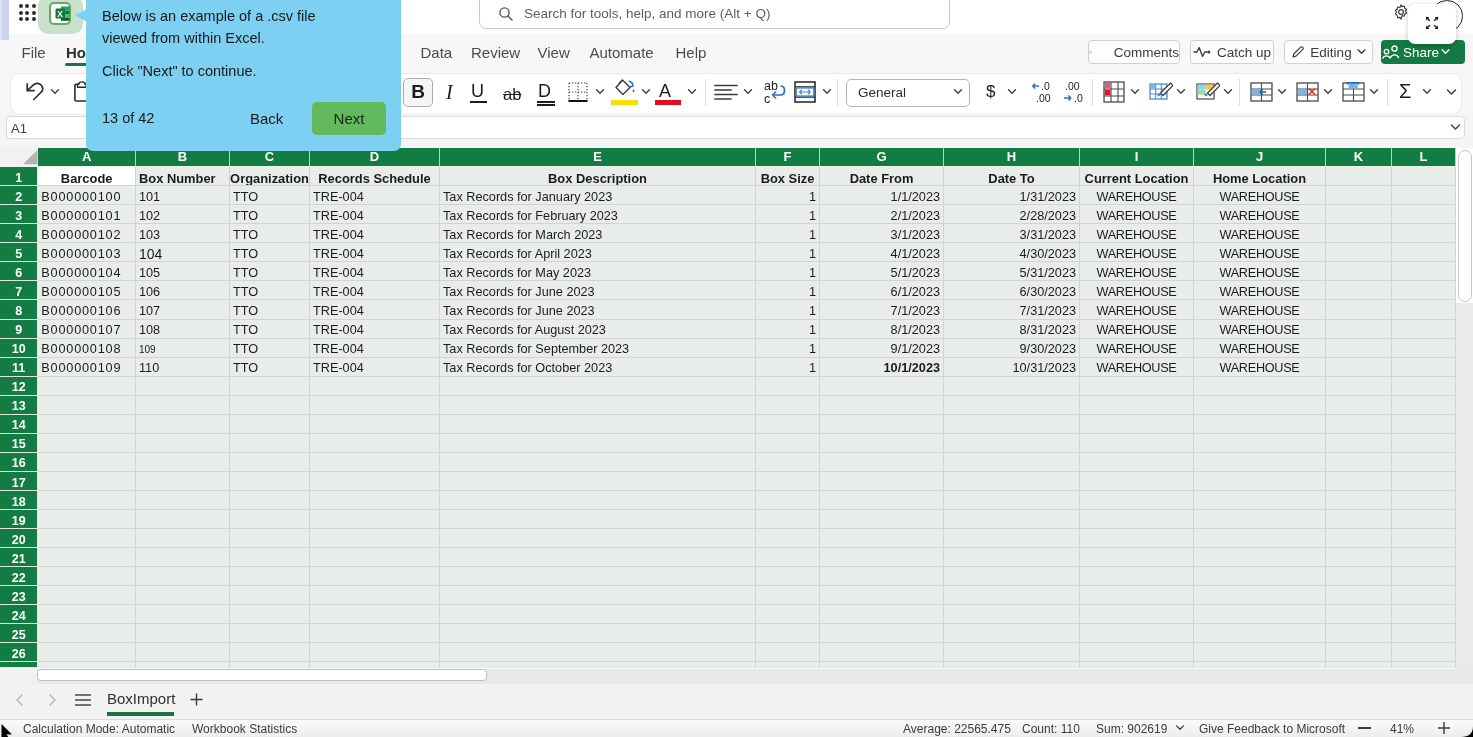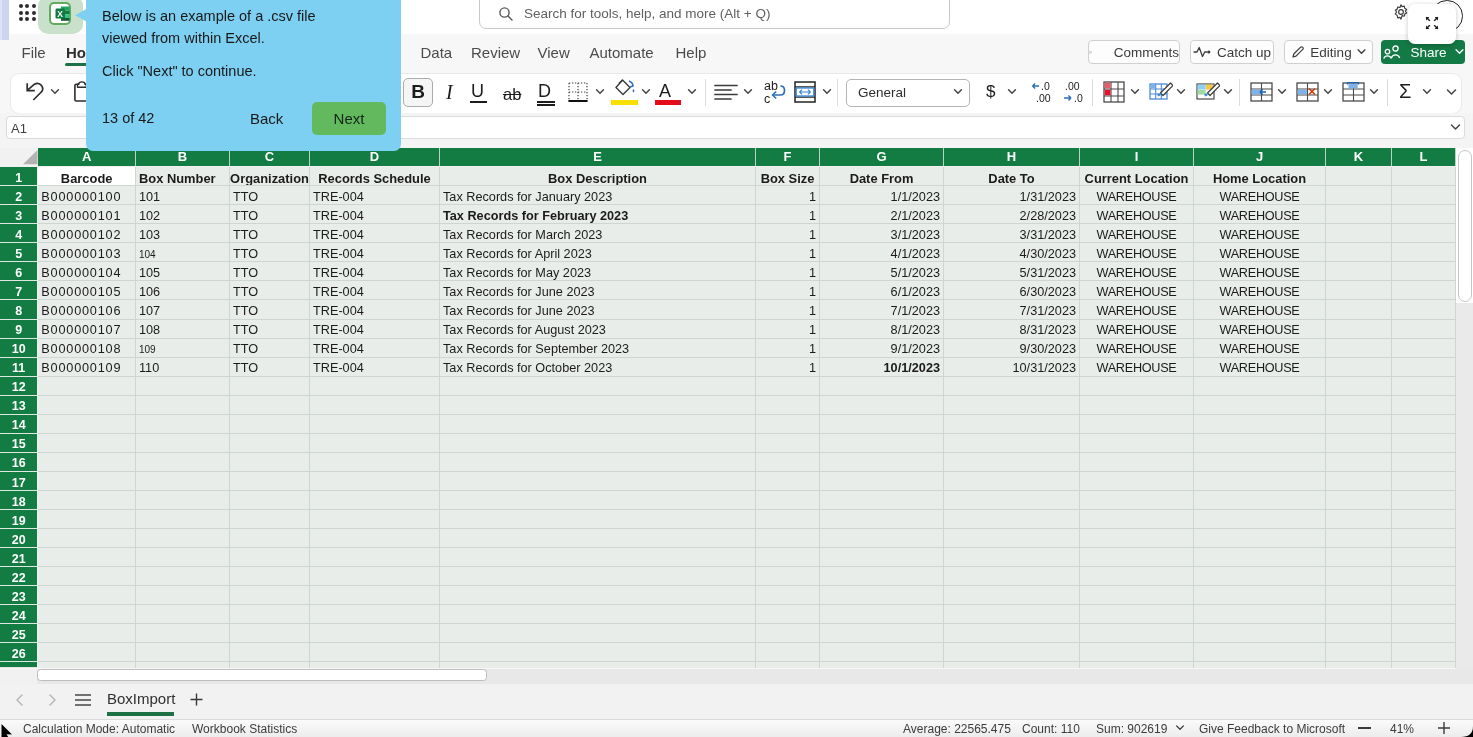--- a/index.html
+++ b/index.html
@@ -75,21 +75,21 @@
     </div>
     <div class="abs" style="left:1284px;top:40px;width:89px;height:24px;background:#fdfdfd;border:1px solid #d0d0d0;border-radius:4px;color:#3b3b3b;font-size:13.5px;display:flex;align-items:center;justify-content:center;gap:5px">
       <svg width="14" height="14" viewBox="0 0 14 14">
         <path d="M2 12 l.8-3 L9.6 2.2 a1.4 1.4 0 0 1 2 0 l.2.2 a1.4 1.4 0 0 1 0 2 L5 11.2 z" fill="none" stroke="#3b3b3b" stroke-width="1.2" stroke-linejoin="round"></path>
       </svg>
       <span>Editing</span>
       <svg width="9" height="6" viewBox="0 0 10 7">
         <path d="M1 1 L5 5 L9 1" fill="none" stroke="#3e3e3e" stroke-width="1.6" stroke-linecap="round" stroke-linejoin="round"></path>
       </svg>
     </div>
-    <div class="abs" style="left:1381px;top:40px;width:84px;height:24px;background:#147a45;border-radius:4px;color:#fff;font-size:13.5px;display:flex;align-items:center;justify-content:center;gap:8px">
+    <div class="abs" style="left:1381px;top:40px;width:84px;height:24px;background:#147a45;border-radius:4px;color:#fff;font-size:13.5px;display:flex;align-items:center;gap:2px">
       <svg width="20" height="14" viewBox="0 0 20 14">
         <circle cx="13.5" cy="3.6" r="2.6" fill="none" stroke="#fff" stroke-width="1.3"></circle>
         <path d="M9.3 13 a4.4 4.4 0 0 1 8.4 0" fill="none" stroke="#fff" stroke-width="1.3"></path>
         <circle cx="5.5" cy="6.6" r="2.3" fill="none" stroke="#fff" stroke-width="1.3"></circle>
         <path d="M1.8 13.6 a3.9 3.9 0 0 1 7.4 0" fill="none" stroke="#fff" stroke-width="1.3"></path>
       </svg>
       <span>Share</span>
       <svg width="9" height="6" viewBox="0 0 10 7">
         <path d="M1 1 L5 5 L9 1" fill="none" stroke="#fff" stroke-width="1.6" stroke-linecap="round" stroke-linejoin="round"></path>
       </svg>
@@ -366,38 +366,38 @@
     <div class="abs" style="left:440.0px;top:186.24px;width:315px;height:18.04px;color:#1b1b1b;font-size:12.7px;font-weight:normal;text-align:left;padding-left:3px;padding-top:1.7px;line-height:19.04px;white-space:nowrap;overflow:hidden">Tax Records for January 2023</div>
     <div class="abs" style="left:756.0px;top:186.24px;width:63px;height:18.04px;color:#1b1b1b;font-size:12.7px;font-weight:normal;text-align:right;padding-right:3px;padding-top:1.7px;line-height:19.04px;white-space:nowrap;overflow:hidden">1</div>
     <div class="abs" style="left:820.0px;top:186.24px;width:123px;height:18.04px;color:#1b1b1b;font-size:12.7px;font-weight:normal;text-align:right;padding-right:3px;padding-top:1.7px;line-height:19.04px;white-space:nowrap;overflow:hidden">1/1/2023</div>
     <div class="abs" style="left:944.0px;top:186.24px;width:135px;height:18.04px;color:#1b1b1b;font-size:12.7px;font-weight:normal;text-align:right;padding-right:3px;padding-top:1.7px;line-height:19.04px;white-space:nowrap;overflow:hidden">1/31/2023</div>
     <div class="abs" style="left:1080.0px;top:186.24px;width:113px;height:18.04px;color:#1b1b1b;font-size:12.7px;font-weight:normal;text-align:center;;padding-top:1.7px;line-height:19.04px;white-space:nowrap;overflow:hidden"><span style="letter-spacing:-.3px">WAREHOUSE</span></div>
     <div class="abs" style="left:1194.0px;top:186.24px;width:131px;height:18.04px;color:#1b1b1b;font-size:12.7px;font-weight:normal;text-align:center;;padding-top:1.7px;line-height:19.04px;white-space:nowrap;overflow:hidden"><span style="letter-spacing:-.3px">WAREHOUSE</span></div>
     <div class="abs" style="left:38.3px;top:205.28px;width:96.7px;height:18.04px;color:#1b1b1b;font-size:12.7px;font-weight:normal;text-align:left;padding-left:3px;padding-top:1.7px;line-height:19.04px;white-space:nowrap;overflow:hidden"><span style="letter-spacing:.8px">B000000101</span></div>
     <div class="abs" style="left:136.0px;top:205.28px;width:93px;height:18.04px;color:#1b1b1b;font-size:12.7px;font-weight:normal;text-align:left;padding-left:3px;padding-top:1.7px;line-height:19.04px;white-space:nowrap;overflow:hidden">102</div>
     <div class="abs" style="left:230.0px;top:205.28px;width:79px;height:18.04px;color:#1b1b1b;font-size:12.7px;font-weight:normal;text-align:left;padding-left:3px;padding-top:1.7px;line-height:19.04px;white-space:nowrap;overflow:hidden">TTO</div>
     <div class="abs" style="left:310.0px;top:205.28px;width:129px;height:18.04px;color:#1b1b1b;font-size:12.7px;font-weight:normal;text-align:left;padding-left:3px;padding-top:1.7px;line-height:19.04px;white-space:nowrap;overflow:hidden">TRE-004</div>
-    <div class="abs" style="left:440.0px;top:205.28px;width:315px;height:18.04px;color:#1b1b1b;font-size:12.7px;font-weight:bold;text-align:left;padding-left:3px;padding-top:1.7px;line-height:19.04px;white-space:nowrap;overflow:hidden">Tax Records for February 2023</div>
+    <div class="abs" style="left:440.0px;top:205.28px;width:315px;height:18.04px;color:#1b1b1b;font-size:12.7px;font-weight:normal;text-align:left;padding-left:3px;padding-top:1.7px;line-height:19.04px;white-space:nowrap;overflow:hidden">Tax Records for February 2023</div>
     <div class="abs" style="left:756.0px;top:205.28px;width:63px;height:18.04px;color:#1b1b1b;font-size:12.7px;font-weight:normal;text-align:right;padding-right:3px;padding-top:1.7px;line-height:19.04px;white-space:nowrap;overflow:hidden">1</div>
     <div class="abs" style="left:820.0px;top:205.28px;width:123px;height:18.04px;color:#1b1b1b;font-size:12.7px;font-weight:normal;text-align:right;padding-right:3px;padding-top:1.7px;line-height:19.04px;white-space:nowrap;overflow:hidden">2/1/2023</div>
     <div class="abs" style="left:944.0px;top:205.28px;width:135px;height:18.04px;color:#1b1b1b;font-size:12.7px;font-weight:normal;text-align:right;padding-right:3px;padding-top:1.7px;line-height:19.04px;white-space:nowrap;overflow:hidden">2/28/2023</div>
     <div class="abs" style="left:1080.0px;top:205.28px;width:113px;height:18.04px;color:#1b1b1b;font-size:12.7px;font-weight:normal;text-align:center;;padding-top:1.7px;line-height:19.04px;white-space:nowrap;overflow:hidden"><span style="letter-spacing:-.3px">WAREHOUSE</span></div>
     <div class="abs" style="left:1194.0px;top:205.28px;width:131px;height:18.04px;color:#1b1b1b;font-size:12.7px;font-weight:normal;text-align:center;;padding-top:1.7px;line-height:19.04px;white-space:nowrap;overflow:hidden"><span style="letter-spacing:-.3px">WAREHOUSE</span></div>
     <div class="abs" style="left:38.3px;top:224.32px;width:96.7px;height:18.04px;color:#1b1b1b;font-size:12.7px;font-weight:normal;text-align:left;padding-left:3px;padding-top:1.7px;line-height:19.04px;white-space:nowrap;overflow:hidden"><span style="letter-spacing:.8px">B000000102</span></div>
     <div class="abs" style="left:136.0px;top:224.32px;width:93px;height:18.04px;color:#1b1b1b;font-size:12.7px;font-weight:normal;text-align:left;padding-left:3px;padding-top:1.7px;line-height:19.04px;white-space:nowrap;overflow:hidden">103</div>
     <div class="abs" style="left:230.0px;top:224.32px;width:79px;height:18.04px;color:#1b1b1b;font-size:12.7px;font-weight:normal;text-align:left;padding-left:3px;padding-top:1.7px;line-height:19.04px;white-space:nowrap;overflow:hidden">TTO</div>
     <div class="abs" style="left:310.0px;top:224.32px;width:129px;height:18.04px;color:#1b1b1b;font-size:12.7px;font-weight:normal;text-align:left;padding-left:3px;padding-top:1.7px;line-height:19.04px;white-space:nowrap;overflow:hidden">TRE-004</div>
     <div class="abs" style="left:440.0px;top:224.32px;width:315px;height:18.04px;color:#1b1b1b;font-size:12.7px;font-weight:normal;text-align:left;padding-left:3px;padding-top:1.7px;line-height:19.04px;white-space:nowrap;overflow:hidden">Tax Records for March 2023</div>
     <div class="abs" style="left:756.0px;top:224.32px;width:63px;height:18.04px;color:#1b1b1b;font-size:12.7px;font-weight:normal;text-align:right;padding-right:3px;padding-top:1.7px;line-height:19.04px;white-space:nowrap;overflow:hidden">1</div>
     <div class="abs" style="left:820.0px;top:224.32px;width:123px;height:18.04px;color:#1b1b1b;font-size:12.7px;font-weight:normal;text-align:right;padding-right:3px;padding-top:1.7px;line-height:19.04px;white-space:nowrap;overflow:hidden">3/1/2023</div>
     <div class="abs" style="left:944.0px;top:224.32px;width:135px;height:18.04px;color:#1b1b1b;font-size:12.7px;font-weight:normal;text-align:right;padding-right:3px;padding-top:1.7px;line-height:19.04px;white-space:nowrap;overflow:hidden">3/31/2023</div>
     <div class="abs" style="left:1080.0px;top:224.32px;width:113px;height:18.04px;color:#1b1b1b;font-size:12.7px;font-weight:normal;text-align:center;;padding-top:1.7px;line-height:19.04px;white-space:nowrap;overflow:hidden"><span style="letter-spacing:-.3px">WAREHOUSE</span></div>
     <div class="abs" style="left:1194.0px;top:224.32px;width:131px;height:18.04px;color:#1b1b1b;font-size:12.7px;font-weight:normal;text-align:center;;padding-top:1.7px;line-height:19.04px;white-space:nowrap;overflow:hidden"><span style="letter-spacing:-.3px">WAREHOUSE</span></div>
     <div class="abs" style="left:38.3px;top:243.36px;width:96.7px;height:18.04px;color:#1b1b1b;font-size:12.7px;font-weight:normal;text-align:left;padding-left:3px;padding-top:1.7px;line-height:19.04px;white-space:nowrap;overflow:hidden"><span style="letter-spacing:.8px">B000000103</span></div>
-    <div class="abs" style="left:136.0px;top:243.36px;width:93px;height:18.04px;color:#1b1b1b;font-size:10px;font-weight:normal;text-align:left;padding-left:3px;padding-top:1.7px;line-height:19.04px;white-space:nowrap;overflow:hidden">104</div>
+    <div class="abs" style="left:136.0px;top:243.36px;width:93px;height:18.04px;color:#1b1b1b;font-size:14px;font-weight:normal;text-align:left;padding-left:3px;padding-top:1.7px;line-height:19.04px;white-space:nowrap;overflow:hidden">104</div>
     <div class="abs" style="left:230.0px;top:243.36px;width:79px;height:18.04px;color:#1b1b1b;font-size:12.7px;font-weight:normal;text-align:left;padding-left:3px;padding-top:1.7px;line-height:19.04px;white-space:nowrap;overflow:hidden">TTO</div>
     <div class="abs" style="left:310.0px;top:243.36px;width:129px;height:18.04px;color:#1b1b1b;font-size:12.7px;font-weight:normal;text-align:left;padding-left:3px;padding-top:1.7px;line-height:19.04px;white-space:nowrap;overflow:hidden">TRE-004</div>
     <div class="abs" style="left:440.0px;top:243.36px;width:315px;height:18.04px;color:#1b1b1b;font-size:12.7px;font-weight:normal;text-align:left;padding-left:3px;padding-top:1.7px;line-height:19.04px;white-space:nowrap;overflow:hidden">Tax Records for April 2023</div>
     <div class="abs" style="left:756.0px;top:243.36px;width:63px;height:18.04px;color:#1b1b1b;font-size:12.7px;font-weight:normal;text-align:right;padding-right:3px;padding-top:1.7px;line-height:19.04px;white-space:nowrap;overflow:hidden">1</div>
     <div class="abs" style="left:820.0px;top:243.36px;width:123px;height:18.04px;color:#1b1b1b;font-size:12.7px;font-weight:normal;text-align:right;padding-right:3px;padding-top:1.7px;line-height:19.04px;white-space:nowrap;overflow:hidden">4/1/2023</div>
     <div class="abs" style="left:944.0px;top:243.36px;width:135px;height:18.04px;color:#1b1b1b;font-size:12.7px;font-weight:normal;text-align:right;padding-right:3px;padding-top:1.7px;line-height:19.04px;white-space:nowrap;overflow:hidden">4/30/2023</div>
     <div class="abs" style="left:1080.0px;top:243.36px;width:113px;height:18.04px;color:#1b1b1b;font-size:12.7px;font-weight:normal;text-align:center;;padding-top:1.7px;line-height:19.04px;white-space:nowrap;overflow:hidden"><span style="letter-spacing:-.3px">WAREHOUSE</span></div>
     <div class="abs" style="left:1194.0px;top:243.36px;width:131px;height:18.04px;color:#1b1b1b;font-size:12.7px;font-weight:normal;text-align:center;;padding-top:1.7px;line-height:19.04px;white-space:nowrap;overflow:hidden"><span style="letter-spacing:-.3px">WAREHOUSE</span></div>
     <div class="abs" style="left:38.3px;top:262.40px;width:96.7px;height:18.04px;color:#1b1b1b;font-size:12.7px;font-weight:normal;text-align:left;padding-left:3px;padding-top:1.7px;line-height:19.04px;white-space:nowrap;overflow:hidden"><span style="letter-spacing:.8px">B000000104</span></div>
     <div class="abs" style="left:136.0px;top:262.40px;width:93px;height:18.04px;color:#1b1b1b;font-size:12.7px;font-weight:normal;text-align:left;padding-left:3px;padding-top:1.7px;line-height:19.04px;white-space:nowrap;overflow:hidden">105</div>

